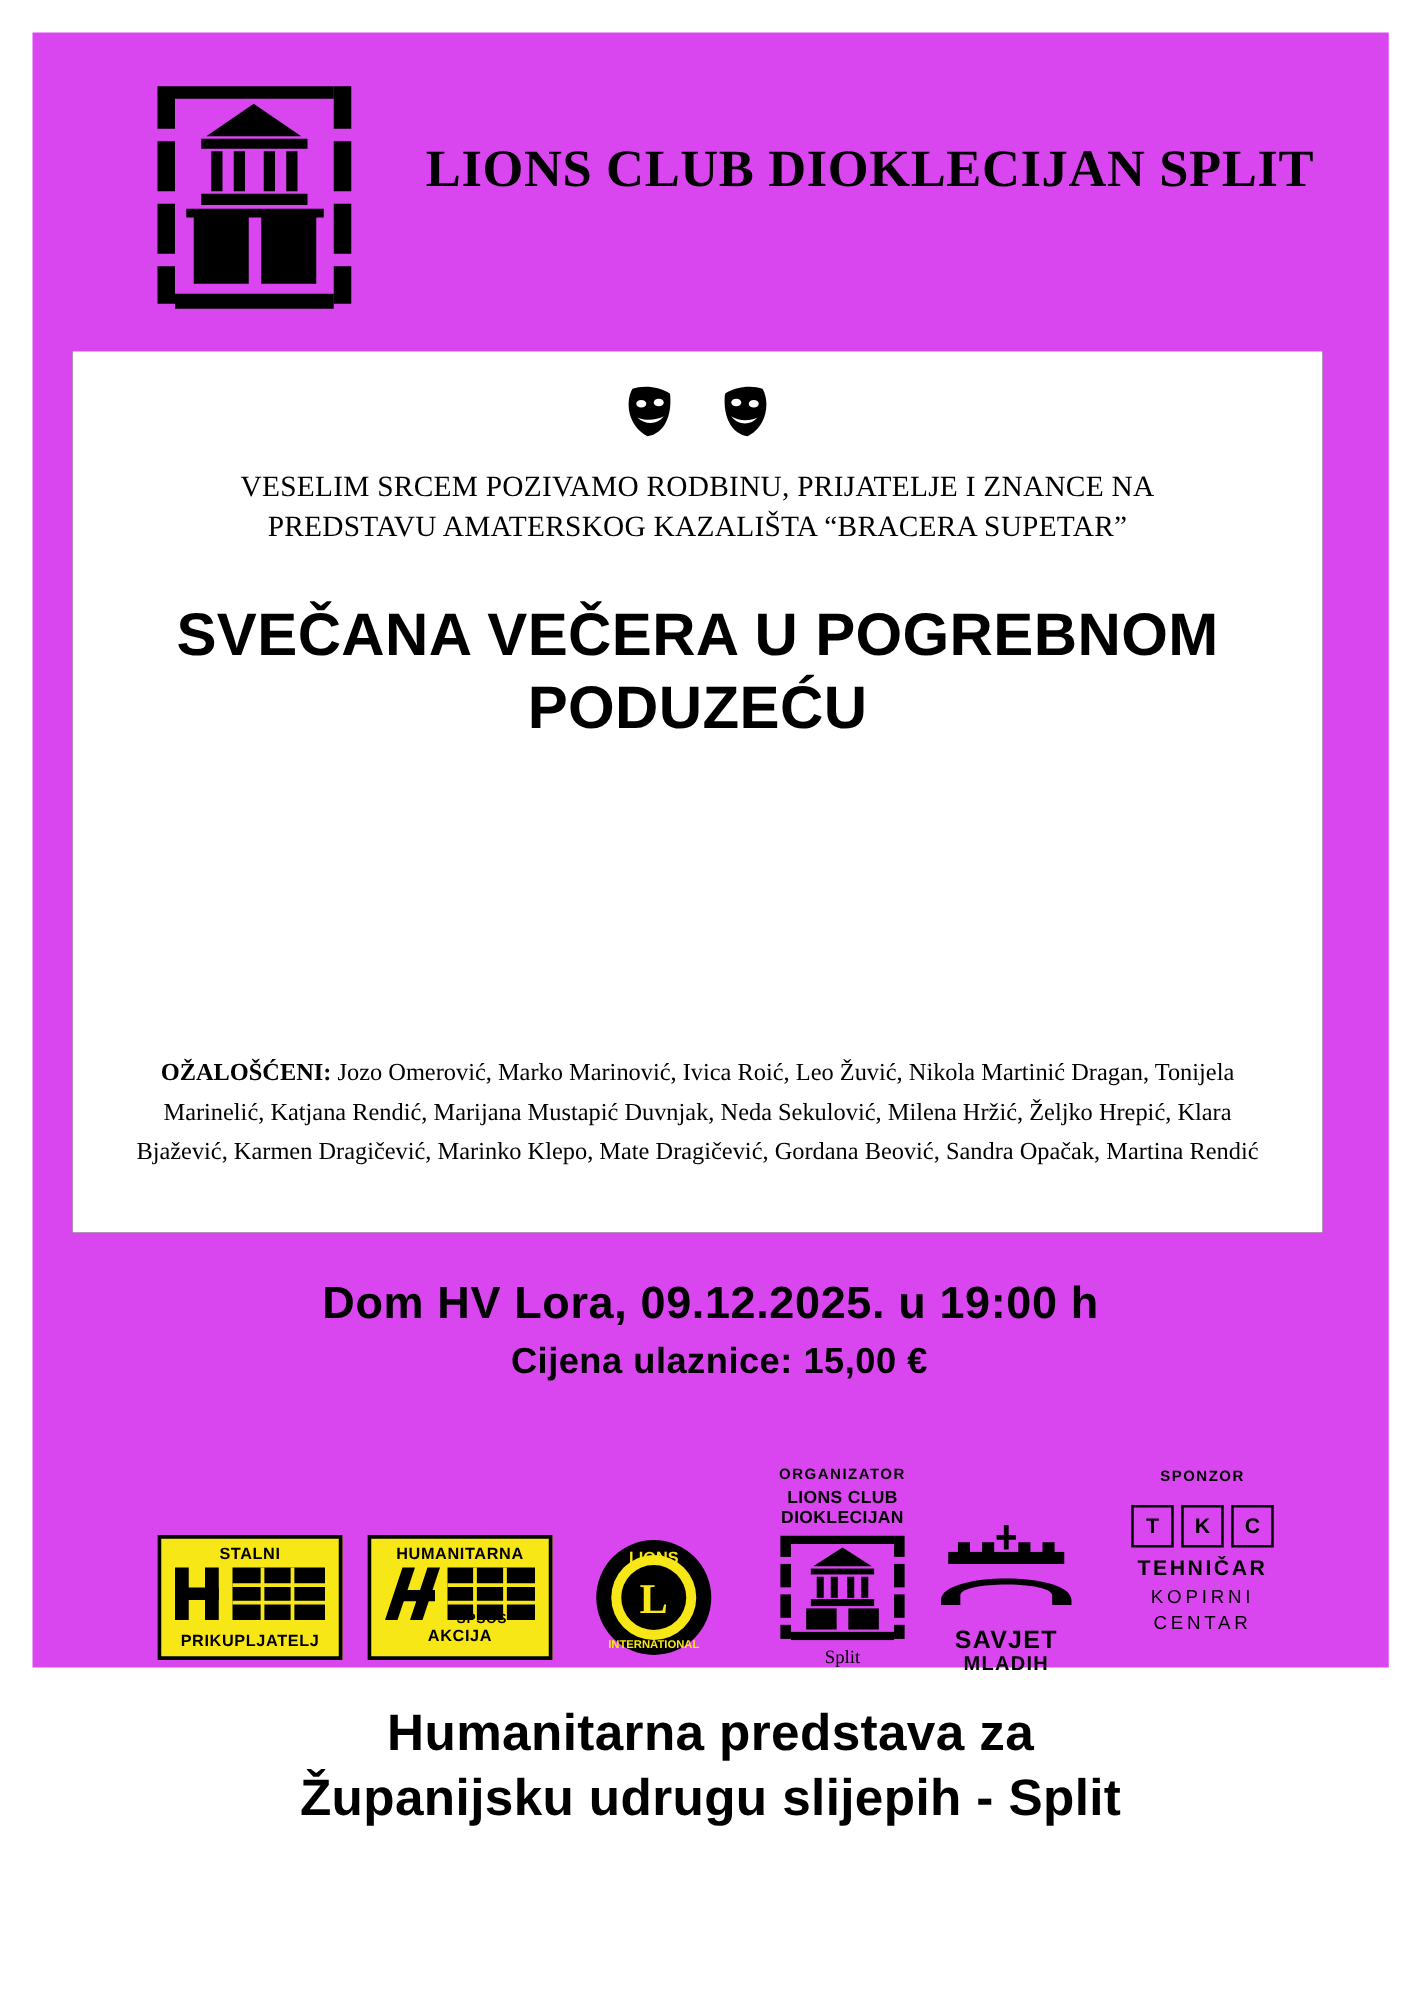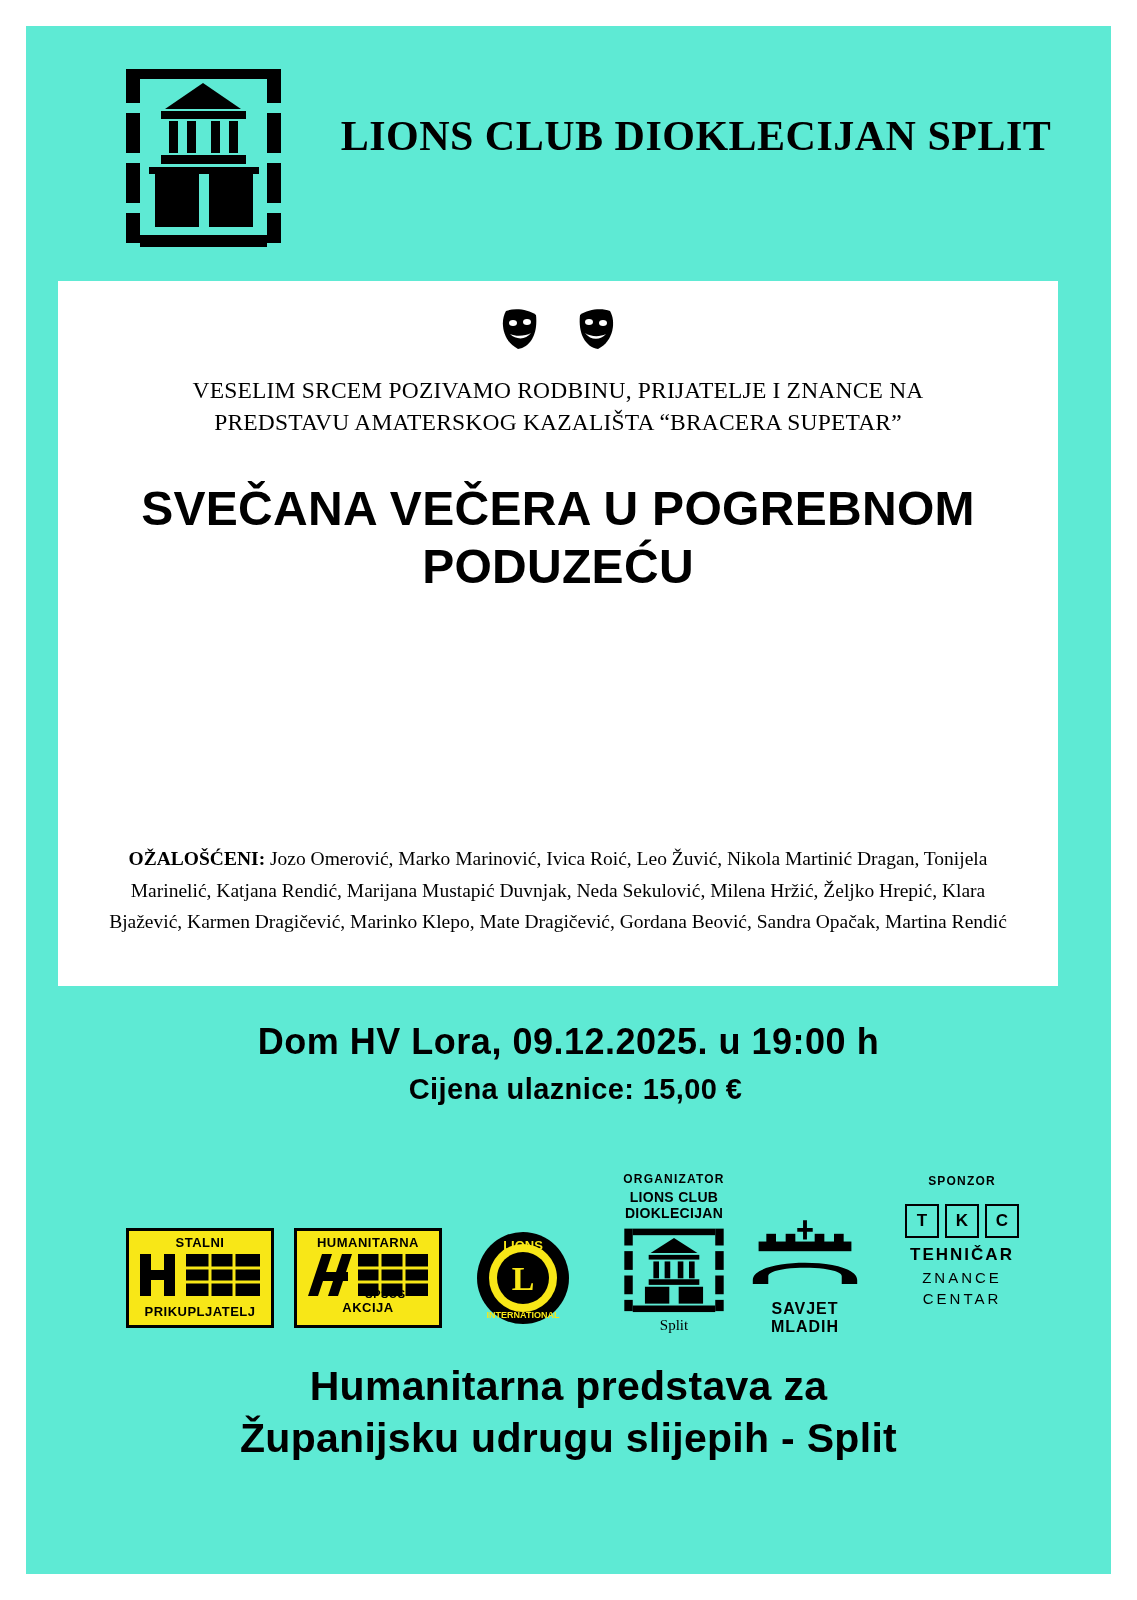--- a/index.html
+++ b/index.html
@@ -18,22 +18,22 @@
     width: 1137px;
     height: 1600px;
     background: #ffffff;
     box-sizing: border-box;
   }
   .poster-inner {
     position: absolute;
     left: 26px;
     top: 26px;
     width: 1085px;
-    height: 1548px;
-    background: #5eead4;
+    height: 1308px;
+    background: #d946ef;
     box-sizing: border-box;
   }
 
   
   .header {
     position: relative;
     height: 245px;
   }
   .header-logo {
     position: absolute;
@@ -401,33 +401,33 @@
           <g fill="#000">
             <polygon points="58,2 62,2 62,10 68,10 68,14 62,14 62,22 58,22 58,14 52,14 52,10 58,10"></polygon>
             <rect x="12" y="24" width="96" height="10"></rect>
             <rect x="20" y="16" width="10" height="9"></rect>
             <rect x="40" y="16" width="10" height="9"></rect>
             <rect x="70" y="16" width="10" height="9"></rect>
             <rect x="90" y="16" width="10" height="9"></rect>
             <path d="M6 64 C6 40 114 40 114 64 L114 68 L98 68 L98 60 C98 48 22 48 22 60 L22 68 L6 68 Z"></path>
           </g>
         </svg>
-        <div class="small-cap" style="font-size:16px;letter-spacing:1px;">SAVJET</div>
+        <div class="small-cap" style="font-size:20px;letter-spacing:1px;">SAVJET</div>
         <div class="small-cap" style="font-size:16px;letter-spacing:1px;">MLADIH</div>
       </div>
 
       <div class="spon" style="left:866px; top:18px; width:140px;">
         <div class="cap-label">SPONZOR</div>
         <div class="tkc-letters" style="margin-top:16px;">
           <span>T</span>
           <span>K</span>
           <span>C</span>
         </div>
         <div class="tkc-word">TEHNIČAR</div>
-        <div class="tkc-word thin">ZNANCE</div>
+        <div class="tkc-word thin">KOPIRNI</div>
         <div class="tkc-word thin">CENTAR</div>
       </div>
 
     </div>
 
     <div class="footer">
       <div>Humanitarna predstava za</div>
       <div>Županijsku udrugu slijepih - Split</div>
     </div>
 

